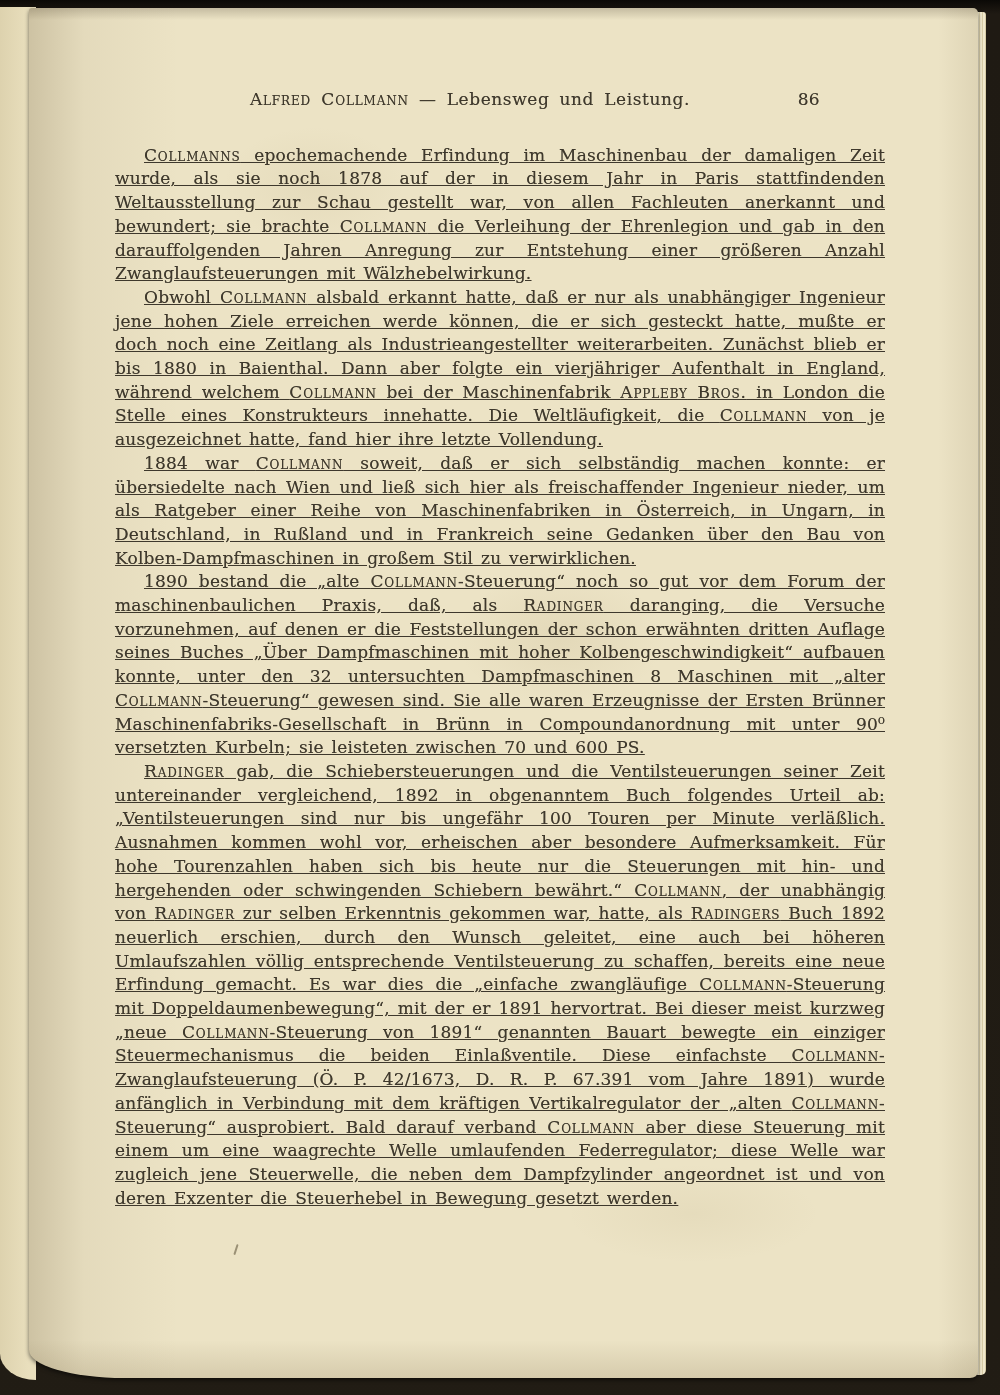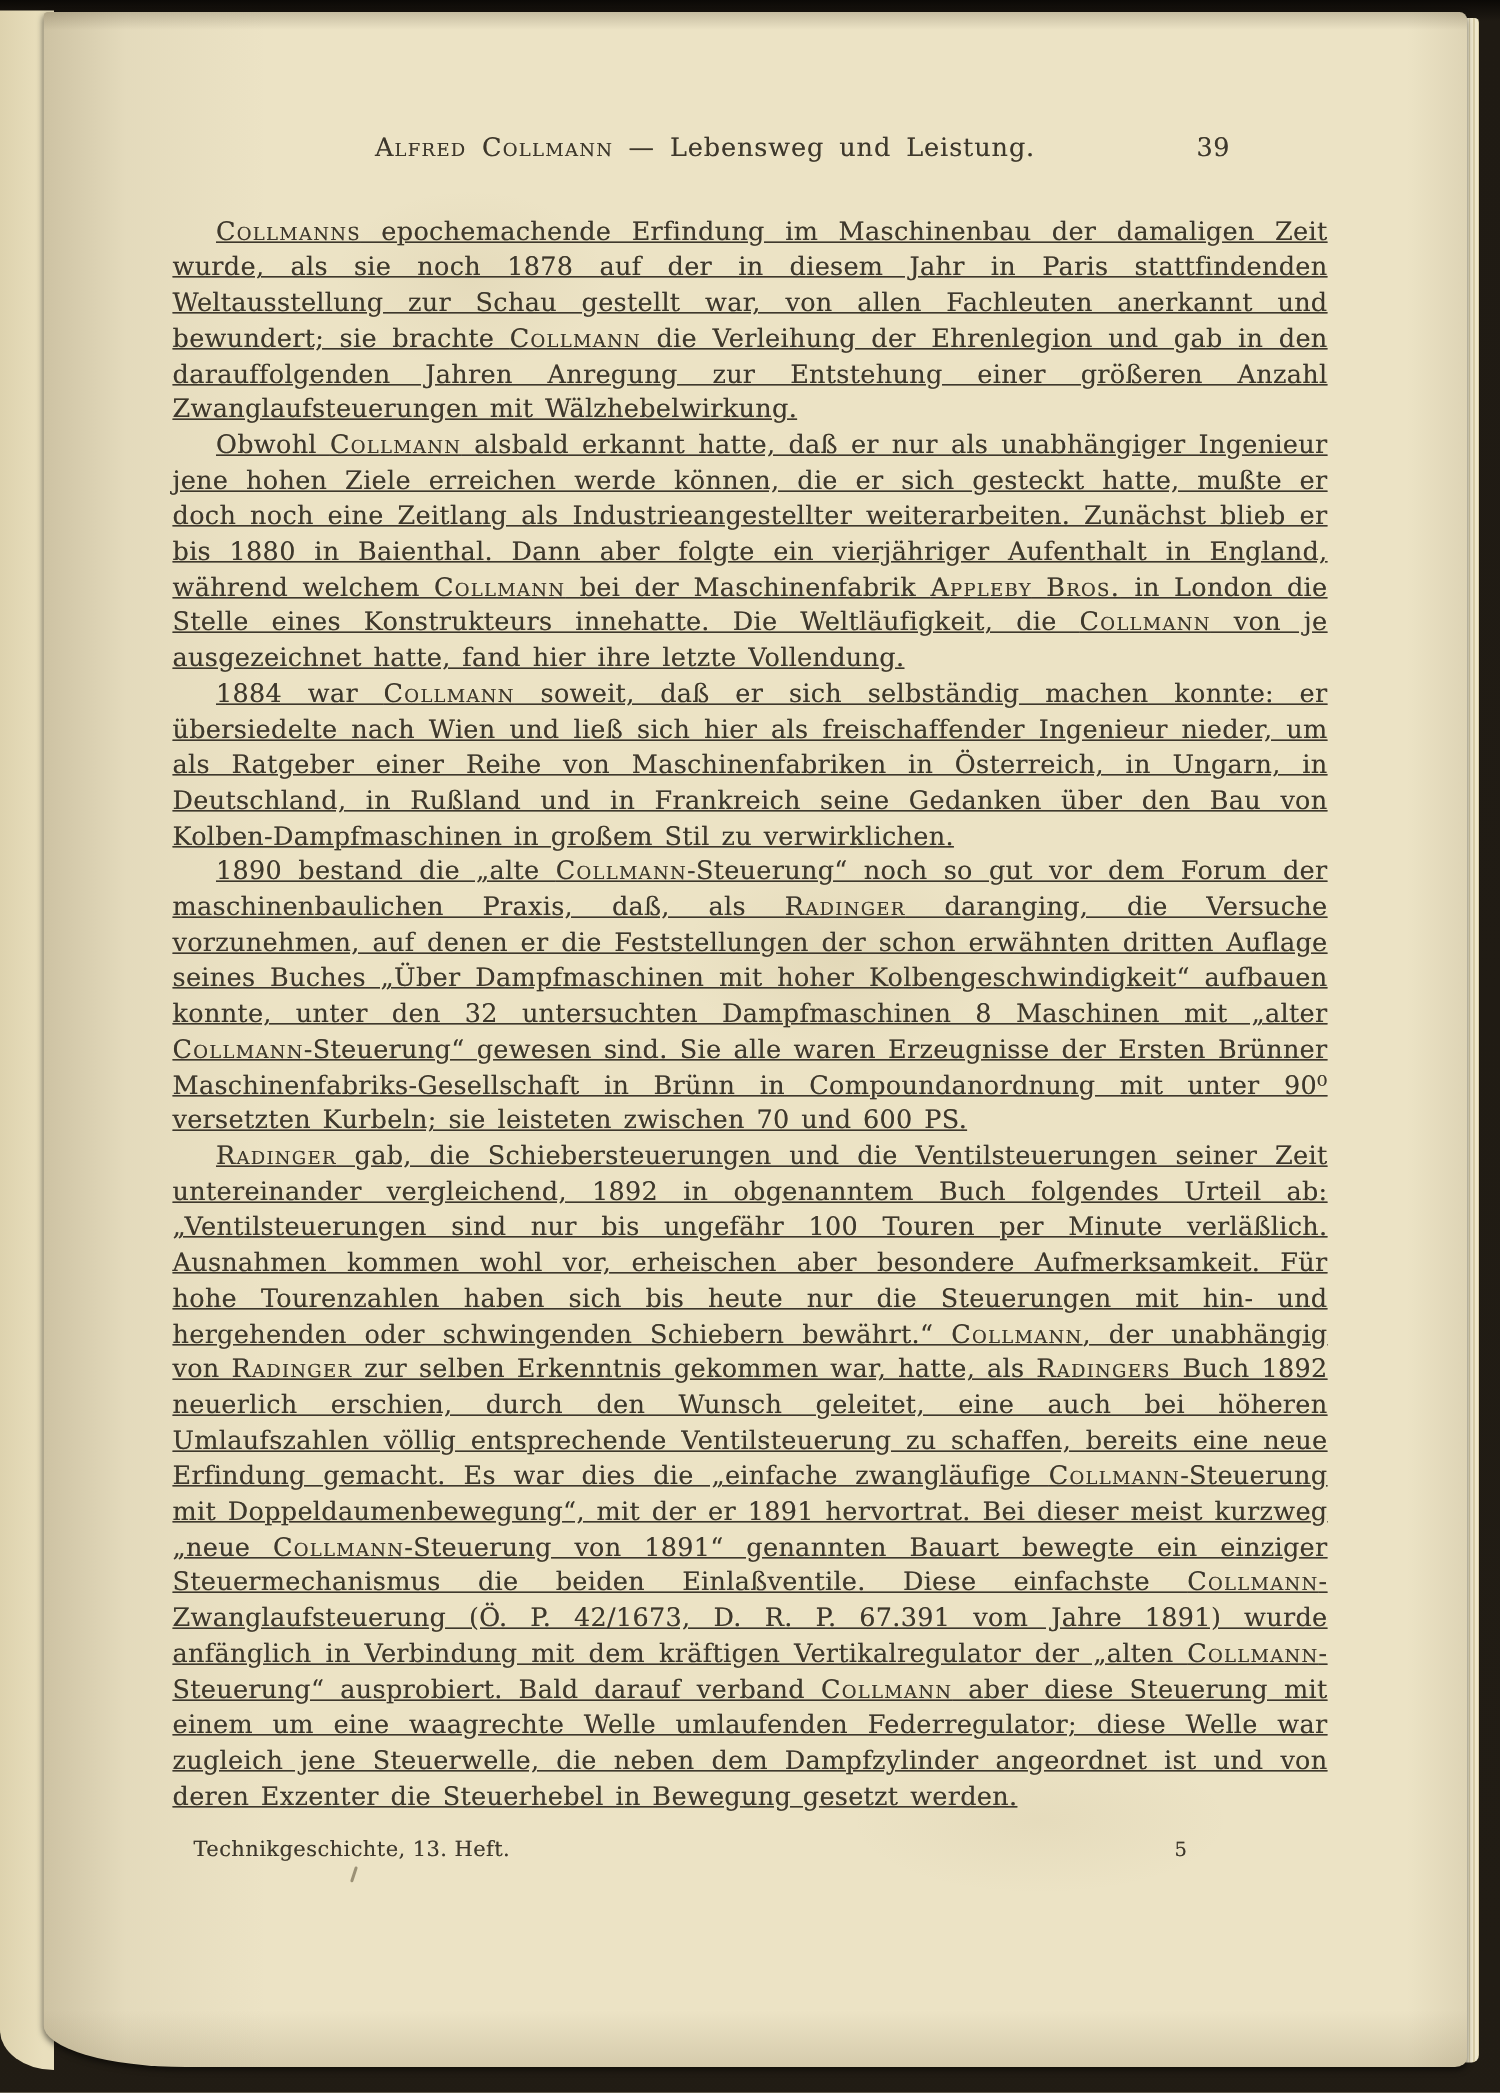--- a/index.html
+++ b/index.html
@@ -83,32 +83,28 @@
 
 <div class="scan">
   <div class="under-page"></div>
   <div class="page-stack"></div>
 
   <div class="page">
     <div class="text-col">
 
       <div class="running-header">
         <span><span class="sc">Alfred Collmann</span> — Lebensweg und Leistung.</span>
-        <span class="page-number">39</span>
+        <span class="page-number">86</span>
       </div>
 
       <div class="body-text">
         <p><span class="sc">Collmanns</span> epochemachende Erfindung im Maschinenbau der damaligen Zeit wurde, als sie noch 1878 auf der in diesem Jahr in Paris stattfindenden Weltausstellung zur Schau gestellt war, von allen Fachleuten anerkannt und bewundert; sie brachte <span class="sc">Collmann</span> die Verleihung der Ehrenlegion und gab in den darauffolgenden Jahren Anregung zur Entstehung einer größeren Anzahl Zwanglaufsteuerungen mit Wälzhebelwirkung.</p>
         <p>Obwohl <span class="sc">Collmann</span> alsbald erkannt hatte, daß er nur als unabhängiger Ingenieur jene hohen Ziele erreichen werde können, die er sich gesteckt hatte, mußte er doch noch eine Zeitlang als Industrieangestellter weiterarbeiten. Zunächst blieb er bis 1880 in Baienthal. Dann aber folgte ein vierjähriger Aufenthalt in England, während welchem <span class="sc">Collmann</span> bei der Maschinenfabrik <span class="sc">Appleby</span> <span class="sc">Bros.</span> in London die Stelle eines Konstrukteurs innehatte. Die Weltläufigkeit, die <span class="sc">Collmann</span> von je ausgezeichnet hatte, fand hier ihre letzte Vollendung.</p>
         <p>1884 war <span class="sc">Collmann</span> soweit, daß er sich selbständig machen konnte: er übersiedelte nach Wien und ließ sich hier als freischaffender Ingenieur nieder, um als Ratgeber einer Reihe von Maschinenfabriken in Österreich, in Ungarn, in Deutschland, in Rußland und in Frankreich seine Gedanken über den Bau von Kolben-Dampfmaschinen in großem Stil zu verwirklichen.</p>
         <p>1890 bestand die „alte <span class="sc">Collmann</span>-Steuerung“ noch so gut vor dem Forum der maschinenbaulichen Praxis, daß, als <span class="sc">Radinger</span> daranging, die Versuche vorzunehmen, auf denen er die Feststellungen der schon erwähnten dritten Auflage seines Buches „Über Dampfmaschinen mit hoher Kolbengeschwindigkeit“ aufbauen konnte, unter den 32 untersuchten Dampfmaschinen 8 Maschinen mit „alter <span class="sc">Collmann</span>-Steuerung“ gewesen sind. Sie alle waren Erzeugnisse der Ersten Brünner Maschinenfabriks-Gesellschaft in Brünn in Compoundanordnung mit unter 90⁰ versetzten Kurbeln; sie leisteten zwischen 70 und 600 PS.</p>
         <p><span class="sc">Radinger</span> gab, die Schiebersteuerungen und die Ventilsteuerungen seiner Zeit untereinander vergleichend, 1892 in obgenanntem Buch folgendes Urteil ab: „Ventilsteuerungen sind nur bis ungefähr 100 Touren per Minute verläßlich. Ausnahmen kommen wohl vor, erheischen aber besondere Aufmerksamkeit. Für hohe Tourenzahlen haben sich bis heute nur die Steuerungen mit hin- und hergehenden oder schwingenden Schiebern bewährt.“ <span class="sc">Collmann</span>, der unabhängig von <span class="sc">Radinger</span> zur selben Erkenntnis gekommen war, hatte, als <span class="sc">Radingers</span> Buch 1892 neuerlich erschien, durch den Wunsch geleitet, eine auch bei höheren Umlaufszahlen völlig entsprechende Ventilsteuerung zu schaffen, bereits eine neue Erfindung gemacht. Es war dies die „einfache zwangläufige <span class="sc">Collmann</span>-Steuerung mit Doppeldaumenbewegung“, mit der er 1891 hervortrat. Bei dieser meist kurzweg „neue <span class="sc">Collmann</span>-Steuerung von 1891“ genannten Bauart bewegte ein einziger Steuermechanismus die beiden Einlaßventile. Diese einfachste <span class="sc">Collmann</span>-Zwanglaufsteuerung (Ö. P. 42/1673, D. R. P. 67.391 vom Jahre 1891) wurde anfänglich in Verbindung mit dem kräftigen Vertikalregulator der „alten <span class="sc">Collmann</span>-Steuerung“ ausprobiert. Bald darauf verband <span class="sc">Collmann</span> aber diese Steuerung mit einem um eine waagrechte Welle umlaufenden Federregulator; diese Welle war zugleich jene Steuerwelle, die neben dem Dampfzylinder angeordnet ist und von deren Exzenter die Steuerhebel in Bewegung gesetzt werden.</p>
       </div>
 
-      <div class="page-footer">
-        <span class="imprint">Technikgeschichte, 13. Heft.</span>
-        <span class="signature-mark">5</span>
-      </div>
 
     </div>
     <div class="stray-mark"></div>
   </div>
 </div>
 
 </body></html>

